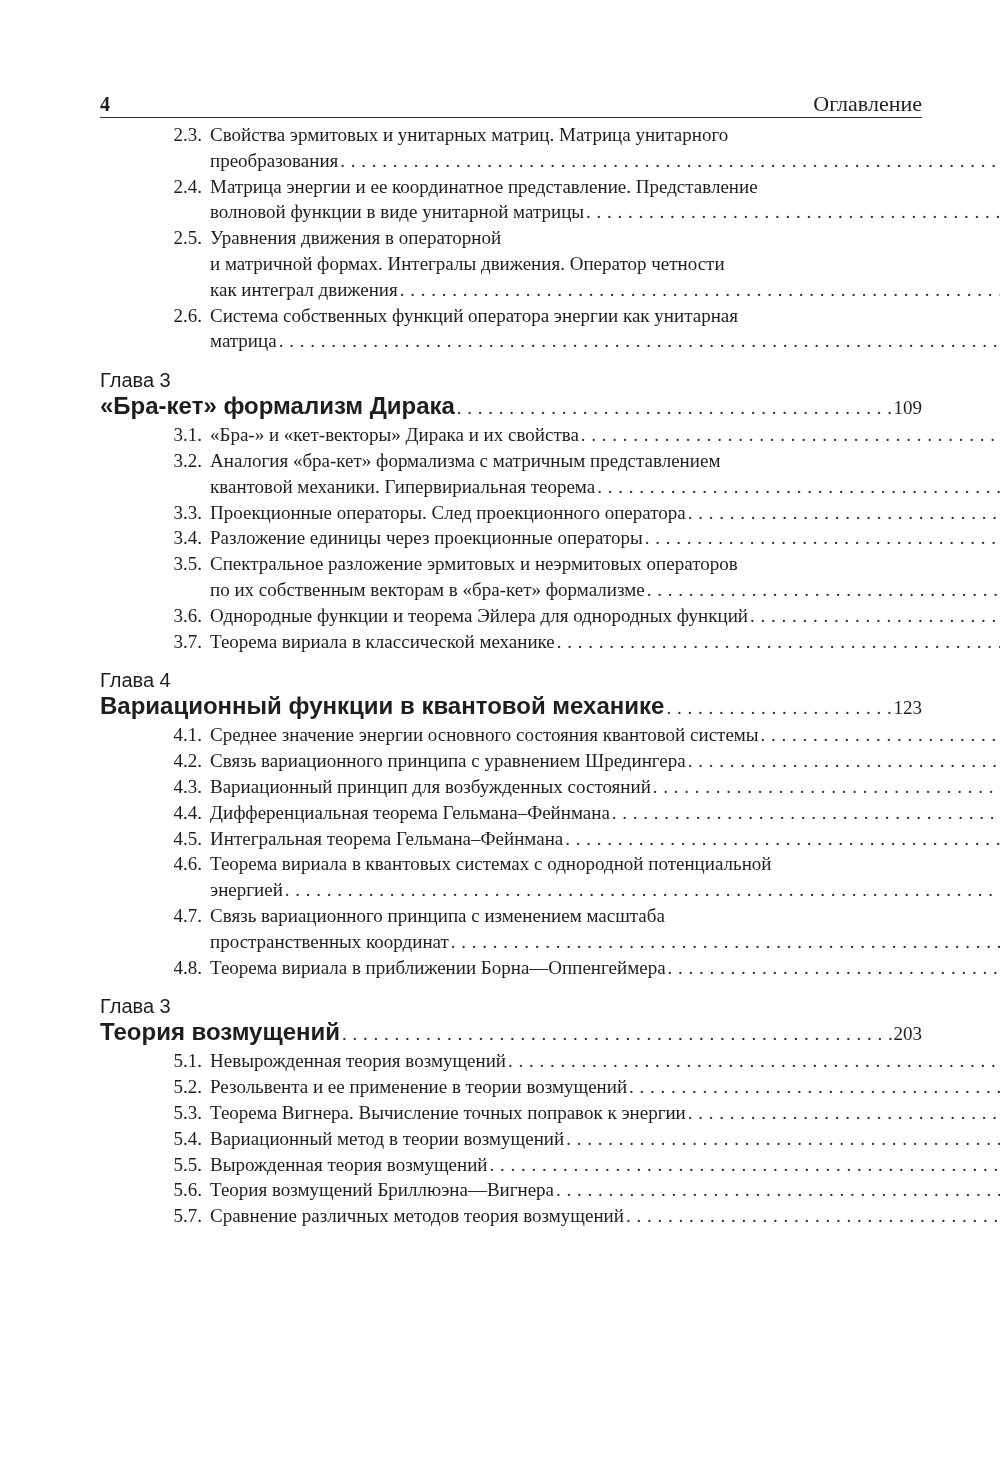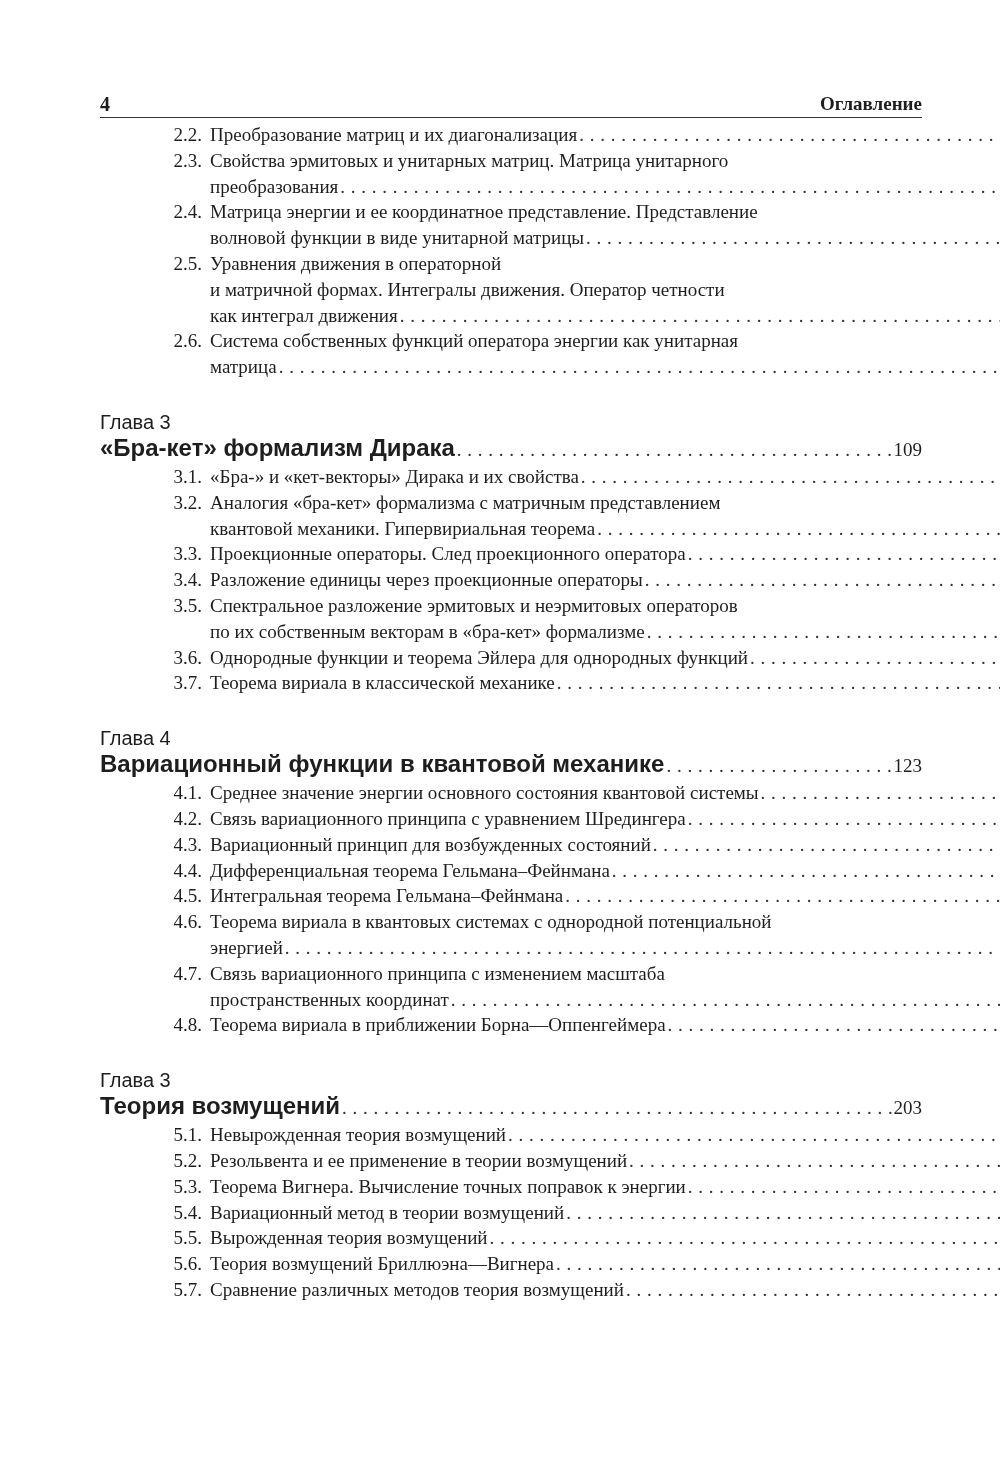--- a/index.html
+++ b/index.html
@@ -6,58 +6,49 @@
   body {
     width: 1000px; height: 1482px; position: relative; overflow: hidden;
     font-family: "Liberation Serif", serif; color: #1e1e1e;
   }
   .page { position: absolute; left: 100px; top: 88px; width: 822px; }
   .running-head {
     display: flex; justify-content: space-between; align-items: flex-end;
     border-bottom: 1.5px solid #333; padding-bottom: 3px; height: 26px;
   }
   .page-num { font-weight: bold; font-size: 20px; line-height: 20px; }
-  .head-title { font-size: 19px; line-height: 20px; font-weight: bold; }
+  .head-title { font-size: 22px; line-height: 20px; }
   .toc { margin-top: 4px; }
   .entry { display: flex; font-size: 19px; line-height: 25.8px; }
   .entry .num { width: 58px; text-align: right; padding-right: 8px; flex: 0 0 auto; margin-left: 44px; }
   .entry .body { flex: 1; }
   .line { display: flex; align-items: baseline; }
   .line .text { white-space: nowrap; }
   .line .dots {
     flex: 1; overflow: hidden; white-space: nowrap; letter-spacing: 3.4px;
     margin: 0 2px; color: #333;
   }
   .line .dots::after { content: ". . . . . . . . . . . . . . . . . . . . . . . . . . . . . . . . . . . . . . . . . . . . . . . . . . . . . . . . . . . . . . . . . . . . . . . . . . . . . . . . . . . . . . . . . . . . . . . . . . . ."; letter-spacing: 0; word-spacing: 1px; }
-  .chapter { margin-top: 30px; }
+  .chapter { margin-top: 14px; }
   .chapter-label { font-family: "Liberation Sans", sans-serif; font-size: 20px; line-height: 24px; }
   .chapter-title-line { display: flex; align-items: baseline; font-size: 19px; line-height: 28px; }
   .chapter-title { font-family: "Liberation Sans", sans-serif; font-weight: bold; font-size: 24px; white-space: nowrap; }
   .chapter-title-line .dots { flex: 1; overflow: hidden; white-space: nowrap; margin: 0 2px; color: #333; }
   .chapter-title-line .dots::after { content: ". . . . . . . . . . . . . . . . . . . . . . . . . . . . . . . . . . . . . . . . . . . . . . . . . . . . . . . . . . . . . . . . . . . . . . . . . . . . . . . . . . . . . . . . . . . . . . . . . . . ."; word-spacing: 1px; }
 </style>
 </head>
 <body>
 
 <div class="page">
   <div class="running-head">
     <span class="page-num">4</span>
     <span class="head-title">Оглавление</span>
   </div>
   <div class="toc" id="toc">
       <div class="entry">
-        <span class="num">2.2.</span>
-        <div class="body">
-          <div class="line">
-            <span class="text">Преобразование матриц и их диагонализация</span>
-            <span class="dots"></span>
-          </div>
-        </div>
-      </div>
-      <div class="entry">
         <span class="num">2.3.</span>
         <div class="body">
           <div class="line">
             <span class="text">Свойства эрмитовых и унитарных матриц. Матрица унитарного</span>
           </div>
           <div class="line">
             <span class="text">преобразования</span>
             <span class="dots"></span>
           </div>
         </div>

